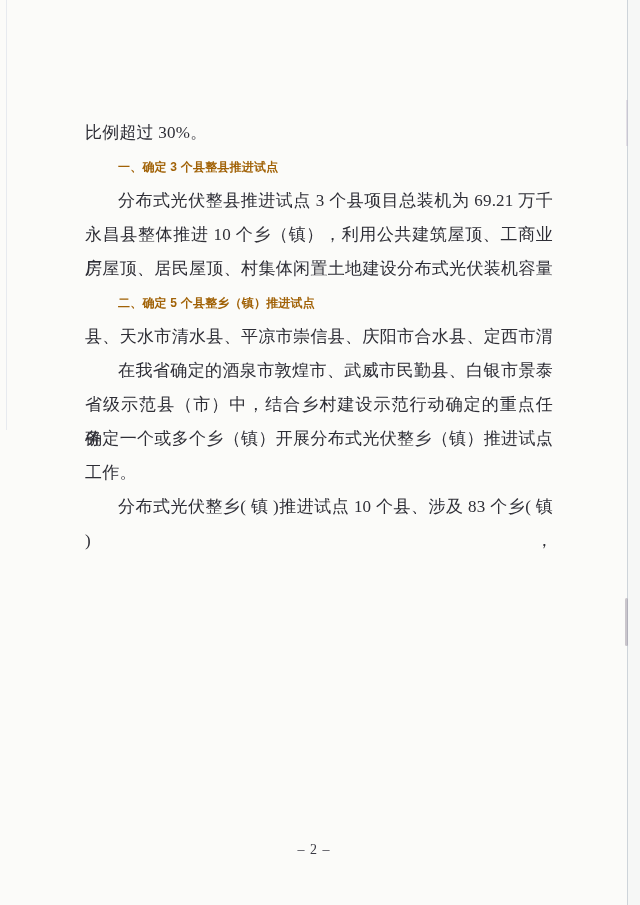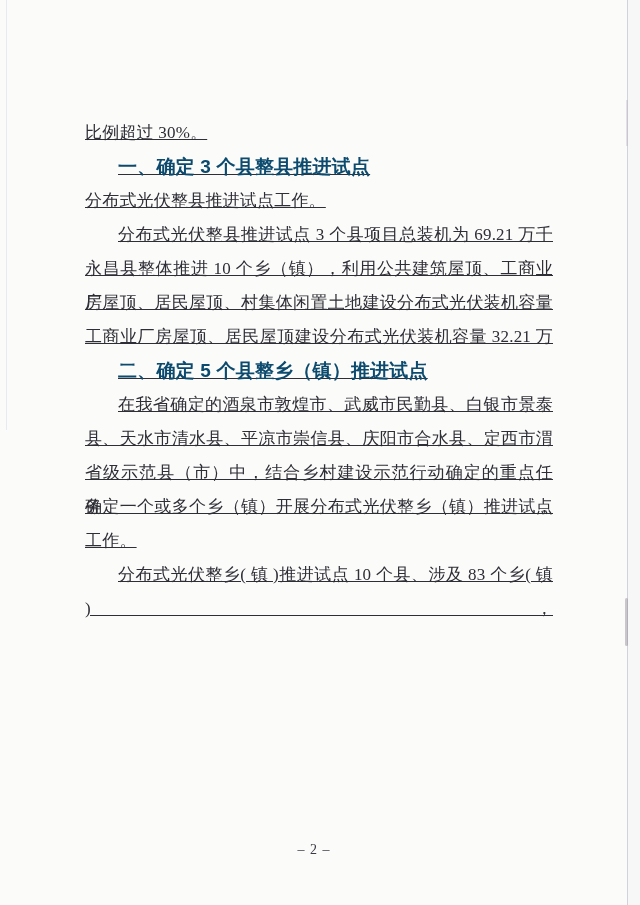--- a/index.html
+++ b/index.html
@@ -59,43 +59,42 @@
     height: 430px;
     background: #e7eaef;
   }
   
   .textblock {
     position: absolute;
     left: 85px;
     top: 116px;
     width: 468px;
     color: #2e2e36;
-    text-decoration: underline;
   }
   .line {
     height: 34px;
     line-height: 34px;
     font-size: 17px;
     letter-spacing: 0.2px;
     text-align: left;
     white-space: normal;
   }
   .line.ind {
     text-indent: 33px;
   }
   .line.jst {
     text-align: justify;
     text-align-last: justify;
     text-justify: inter-character;
   }
   .line.heading {
     font-family: "Liberation Sans", sans-serif;
     font-weight: 700;
-    font-size: 19px;
-    color: #0c4a6e;
+    font-size: 12px;
+    color: #a16207;
   }
   .footer-pagenum {
     position: absolute;
     left: 0;
     top: 840px;
     width: 628px;
     text-align: center;
     font-size: 14px;
     line-height: 20px;
     color: #3a3a44;
@@ -109,28 +108,26 @@
 
   <div class="edge-line-left"></div>
   <div class="edge-strip-right"></div>
   <div class="edge-line-right"></div>
   <div class="edge-smudge-a"></div>
   <div class="edge-smudge-b"></div>
 
   <div class="textblock">
     <div class="line">比例超过 30%。</div>
     <div class="line heading ind">一、确定 3 个县整县推进试点</div>
-    <div class="line">分布式光伏整县推进试点工作。</div>
     <div class="line ind jst">分布式光伏整县推进试点 3 个县项目总装机为 69.21 万千</div>
     <div class="line jst">永昌县整体推进 10 个乡（镇），利用公共建筑屋顶、工商业厂</div>
     <div class="line jst">房屋顶、居民屋顶、村集体闲置土地建设分布式光伏装机容量</div>
-    <div class="line jst">工商业厂房屋顶、居民屋顶建设分布式光伏装机容量 32.21 万</div>
     <div class="line heading ind">二、确定 5 个县整乡（镇）推进试点</div>
+    <div class="line jst">县、天水市清水县、平凉市崇信县、庆阳市合水县、定西市渭</div>
     <div class="line ind jst">在我省确定的酒泉市敦煌市、武威市民勤县、白银市景泰</div>
-    <div class="line jst">县、天水市清水县、平凉市崇信县、庆阳市合水县、定西市渭</div>
     <div class="line jst">省级示范县（市）中，结合乡村建设示范行动确定的重点任务，</div>
     <div class="line jst">确定一个或多个乡（镇）开展分布式光伏整乡（镇）推进试点</div>
     <div class="line">工作。</div>
     <div class="line ind jst">分布式光伏整乡( 镇 )推进试点 10 个县、涉及 83 个乡( 镇 )，</div>
   </div>
 
   <div class="footer-pagenum">– 2 –</div>
 
 </div>
 

